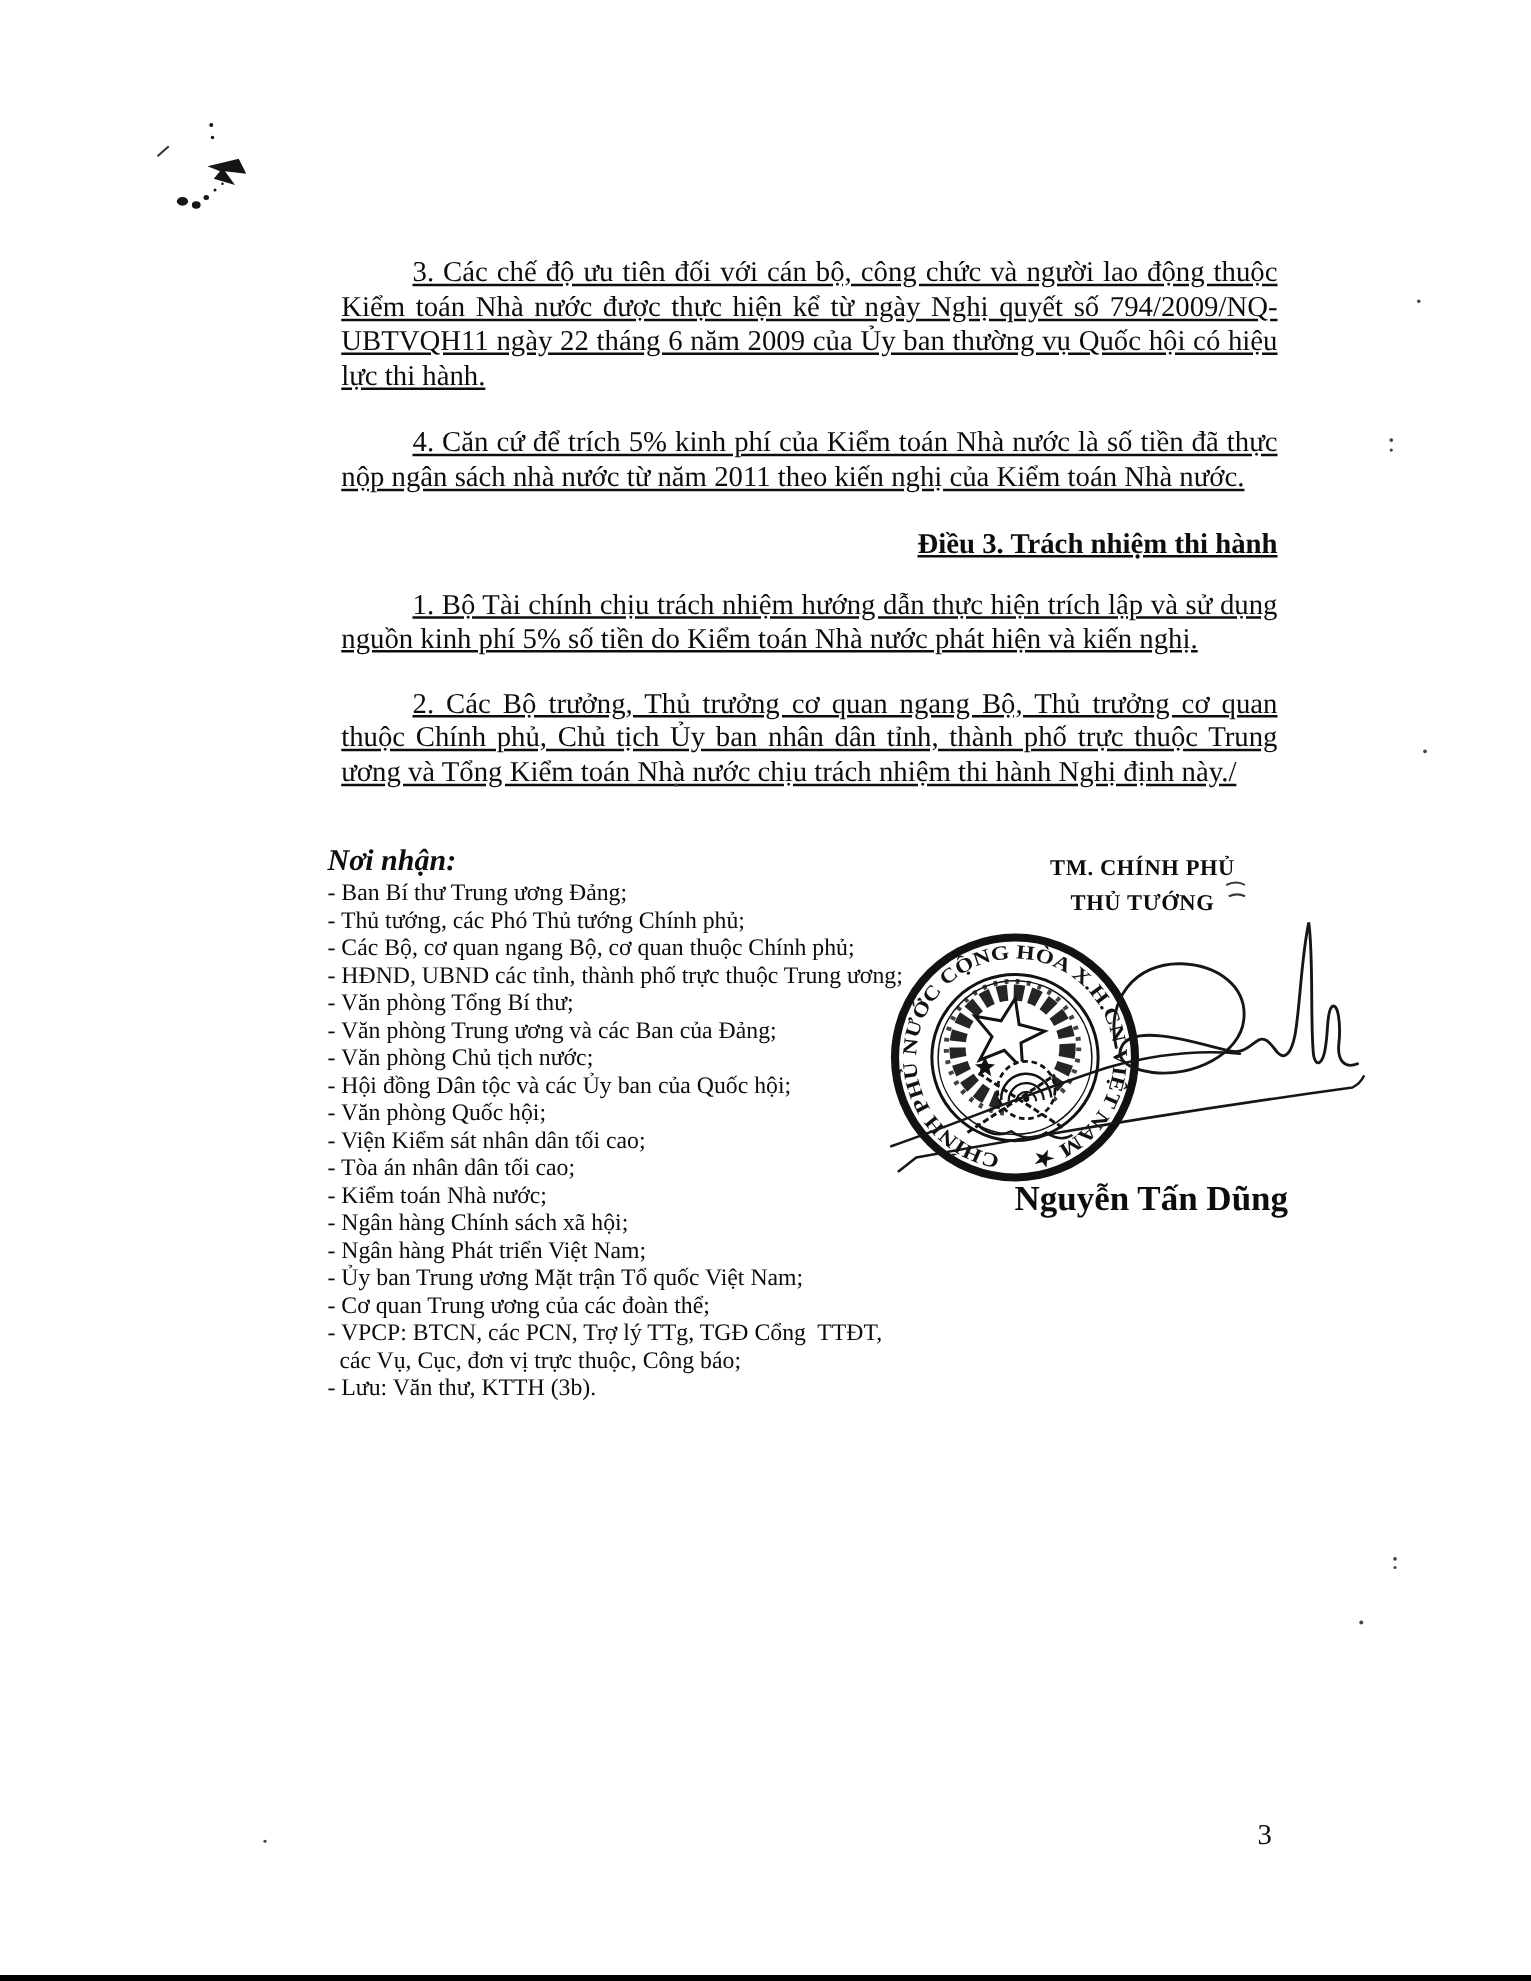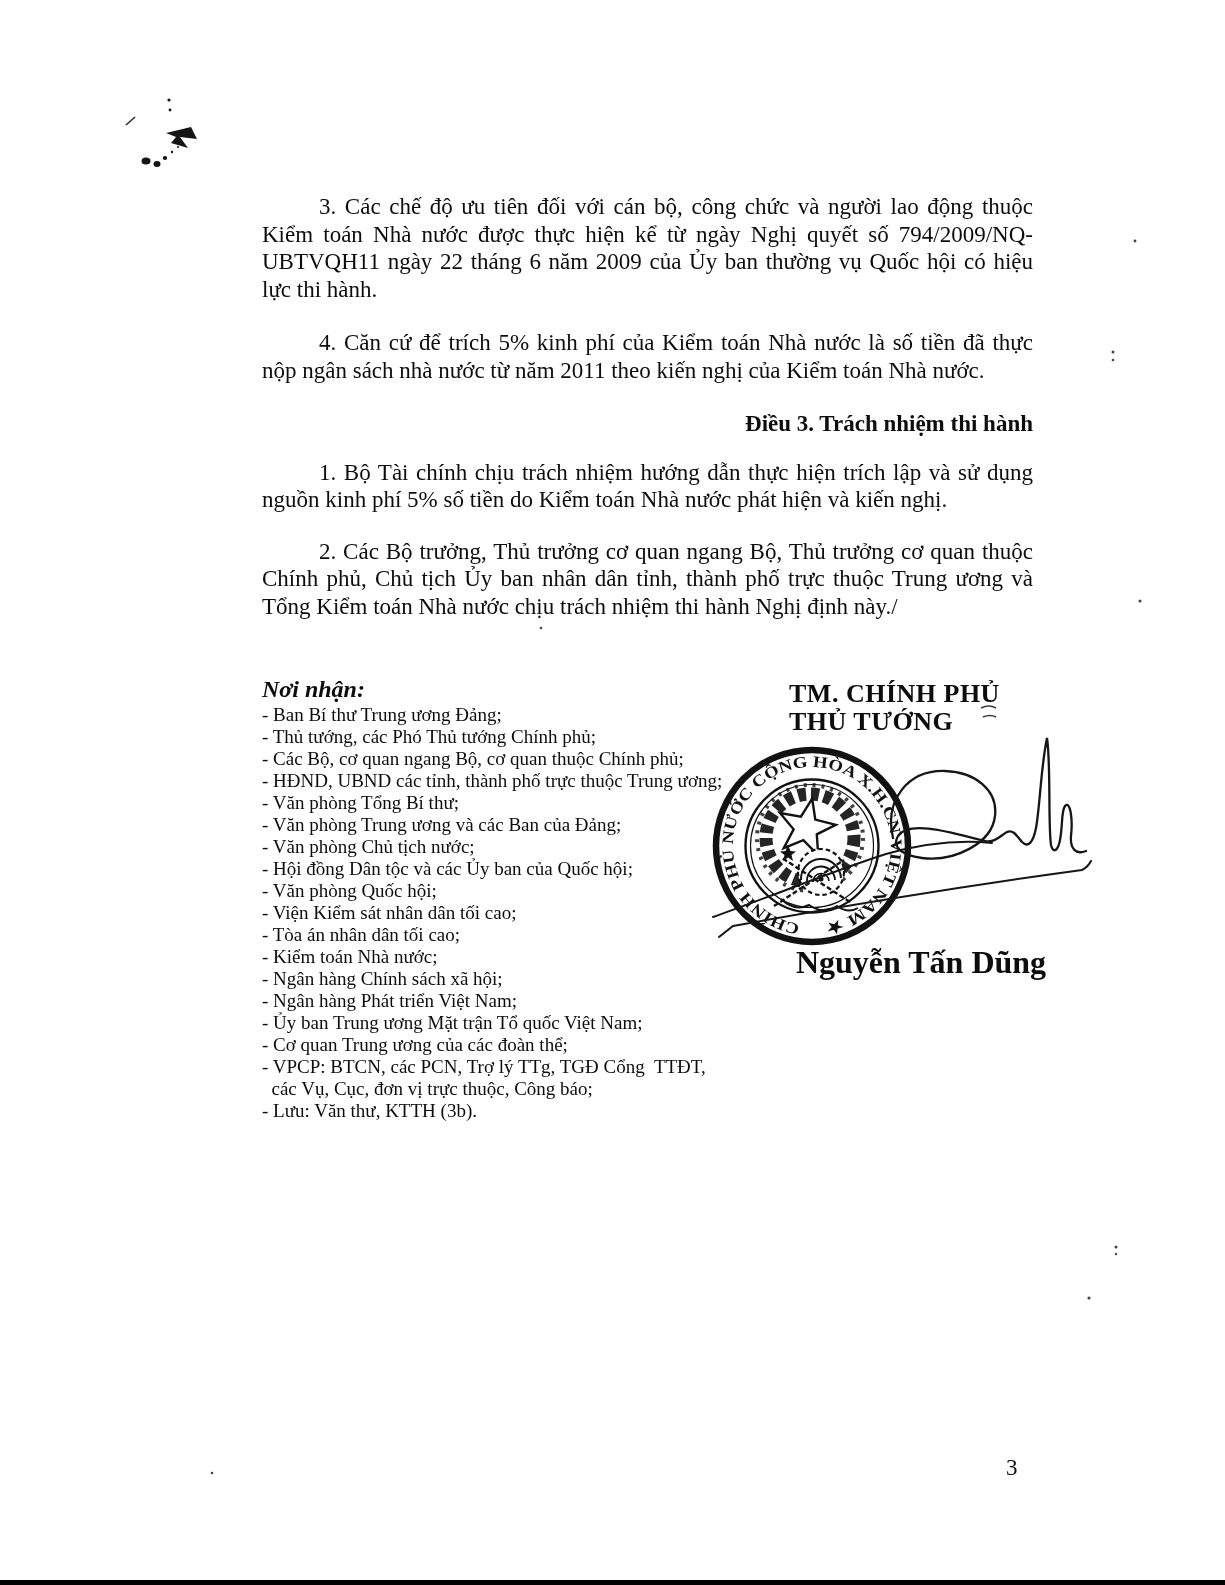--- a/index.html
+++ b/index.html
@@ -10,43 +10,43 @@
     overflow:hidden;
     font-family:"Liberation Serif","DejaVu Serif",serif;
     color:#0d0d0d;
   }
   
   .body-text{
     position:absolute;left:257px;top:188px;width:781px;
     font-size:23px;line-height:27.5px;
     text-align:justify;
   }
-  .body-text p{margin:5px;text-indent:57px;}
+  .body-text p{margin:16px;text-indent:57px;text-decoration:underline;}
   .body-text p.p3{margin-bottom:26px;}
   .body-text p.p4{margin-bottom:26px;}
   .body-text p.heading{font-weight:bold;text-align:right;margin-bottom:21px;}
   .body-text p.a1{margin-bottom:24px;}
   
   .recipients{
     position:absolute;left:262px;top:678px;width:540px;
     font-size:19px;line-height:22px;
   }
   .recipients .rcpt-header{
     font-weight:bold;font-style:italic;font-size:24px;margin-bottom:4px;
   }
   .recipients .rcpt{white-space:pre;}
   
   .sign-head{
     position:absolute;left:789px;top:680px;width:250px;
-    text-align:left;font-weight:bold;font-size:26px;line-height:28px;
+    text-align:center;font-weight:bold;font-size:18px;line-height:28px;
     letter-spacing:.5px;
   }
   .signer-name{
     position:absolute;left:771px;top:944px;width:300px;
-    text-align:center;font-weight:bold;font-size:32px;
+    text-align:center;font-weight:bold;font-size:28px;
   }
   
   .page-number{position:absolute;left:1006px;top:1455px;font-size:23px;}
   .bottom-scan-bar{
     position:absolute;left:0;bottom:0;width:100%;height:5px;background:#010101;
   }
   .overlay-svg{position:absolute;left:0;top:0;pointer-events:none;}
 </style>
 </head>
 <body>

